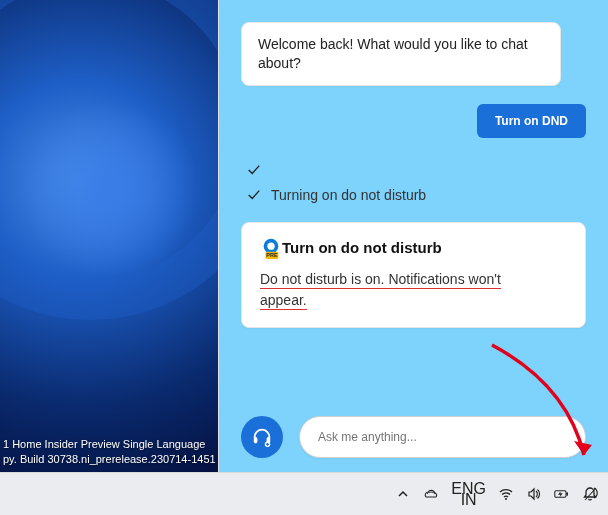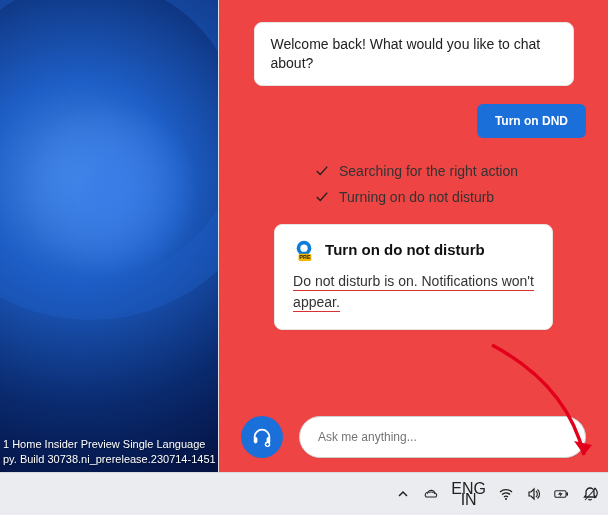--- a/index.html
+++ b/index.html
@@ -1,28 +1,28 @@
 <!DOCTYPE html>
 <html><head>
 <meta charset="utf-8">
 <style>
   * { margin: 0; padding: 0; box-sizing: border-box; }
   body { font-family: 'Segoe UI', sans-serif; width: 608px; height: 515px; overflow: hidden; position: relative; background: #fff; }
   .wallpaper { position: absolute; left: 0; top: 0; width: 218px; height: 472px; background: radial-gradient(circle at 80px 180px, #4a8de8 0%, #1e5fc7 30%, #0a2a6e 70%, #041140 100%); overflow: hidden; }
   .wallpaper::before { content: ""; position: absolute; width: 300px; height: 300px; border-radius: 50%; border: 40px solid rgba(30,95,199,0.4); left: -100px; top: -60px; }
   .wallpaper::after { content: ""; position: absolute; width: 180px; height: 180px; border-radius: 50%; background: radial-gradient(circle, #3a7de8 0%, transparent 70%); left: 20px; top: 100px; }
   .watermark { position: absolute; left: 3px; bottom: 48px; color: #fff; font-size: 11px; line-height: 15px; text-shadow: 0 1px 2px rgba(0,0,0,0.5); }
-  .chat-panel { position: absolute; left: 218px; top: 0; right: 0; height: 472px; background: #ef4444; border-left: 1px solid #e0e0e0; padding: 22px 22px 10px 22px; display: flex; flex-direction: column; align-items: center; }
+  .chat-panel { position: absolute; left: 218px; top: 0; right: 0; height: 472px; background: #7dd3fc; border-left: 1px solid #e0e0e0; padding: 22px 22px 10px 22px; display: flex; flex-direction: column; }
   .bubble-assist { background: #fff; border: 1px solid #e6e6e6; border-radius: 8px; padding: 12px 16px; font-size: 14px; color: #222; max-width: 320px; line-height: 1.35; box-shadow: 0 1px 1px rgba(0,0,0,0.03); }
   .bubble-user { background: #1a6fd8; color: #fff; border-radius: 6px; padding: 10px 18px; font-size: 12px; font-weight: 600; align-self: flex-end; margin-top: 18px; cursor: pointer; }
   .status-list { margin-top: 20px; font-size: 14px; color: #333; }
   .status-item { display: flex; align-items: center; gap: 10px; padding: 5px 0 5px 6px; }
   .check { width: 14px; height: 14px; flex-shrink: 0; }
   .action-card { background: #fff; border: 1px solid #e6e6e6; border-radius: 8px; padding: 14px 18px 16px 18px; margin-top: 14px; box-shadow: 0 1px 2px rgba(0,0,0,0.04); }
-  .action-head { display: flex; align-items: center; gap: 10px; }
+  .action-head { display: flex; align-items: center; }
   .action-icon { width: 22px; height: 22px; flex-shrink: 0; }
   .action-title { font-weight: 700; font-size: 15px; color: #111; }
   .action-desc { margin-top: 10px; font-size: 14px; color: #333; line-height: 1.5; }
   .ul-seg { border-bottom: 1.5px solid #d93030; padding-bottom: 1px; }
   .input-row { position: absolute; bottom: 14px; left: 22px; right: 22px; display: flex; align-items: center; gap: 16px; }
   .headset-btn { width: 42px; height: 42px; border-radius: 50%; background: #1a6fd8; display: flex; align-items: center; justify-content: center; cursor: pointer; flex-shrink: 0; }
   .chat-input { flex: 1; height: 42px; border-radius: 22px; border: 1px solid #cfcfcf; background: #fff; padding: 0 18px; font-size: 12px; color: #777; box-shadow: 0 1px 2px rgba(0,0,0,0.05); outline: none; }
   .taskbar { position: absolute; left: 0; bottom: 0; width: 100%; height: 43px; background: #ebecef; border-top: 1px solid #d9d9d9; display: flex; align-items: center; justify-content: flex-end; padding: 0 10px 0 6px; gap: 12px; font-size: 11px; color: #222; }
   .tray-icon { width: 16px; height: 16px; display: flex; align-items: center; justify-content: center; }
   .tray-icon svg { width: 16px; height: 16px; }
@@ -42,21 +42,20 @@
 
 <div class="chat-panel">
   <div class="bubble-assist">Welcome back! What would you like to chat about?</div>
   <div class="bubble-user">Turn on DND</div>
 
   <div class="status-list">
     <div class="status-item">
       <svg class="check" viewBox="0 0 16 16">
           <path d="M2 8 L6 12 L14 3" stroke="#222" stroke-width="1.6" fill="none"></path>
         </svg>
-      <span>Searching for the right action</span>
     </div>
     <div class="status-item">
       <svg class="check" viewBox="0 0 16 16">
           <path d="M2 8 L6 12 L14 3" stroke="#222" stroke-width="1.6" fill="none"></path>
         </svg>
       <span>Turning on do not disturb</span>
     </div>
   </div>
 
   <div class="action-card">

